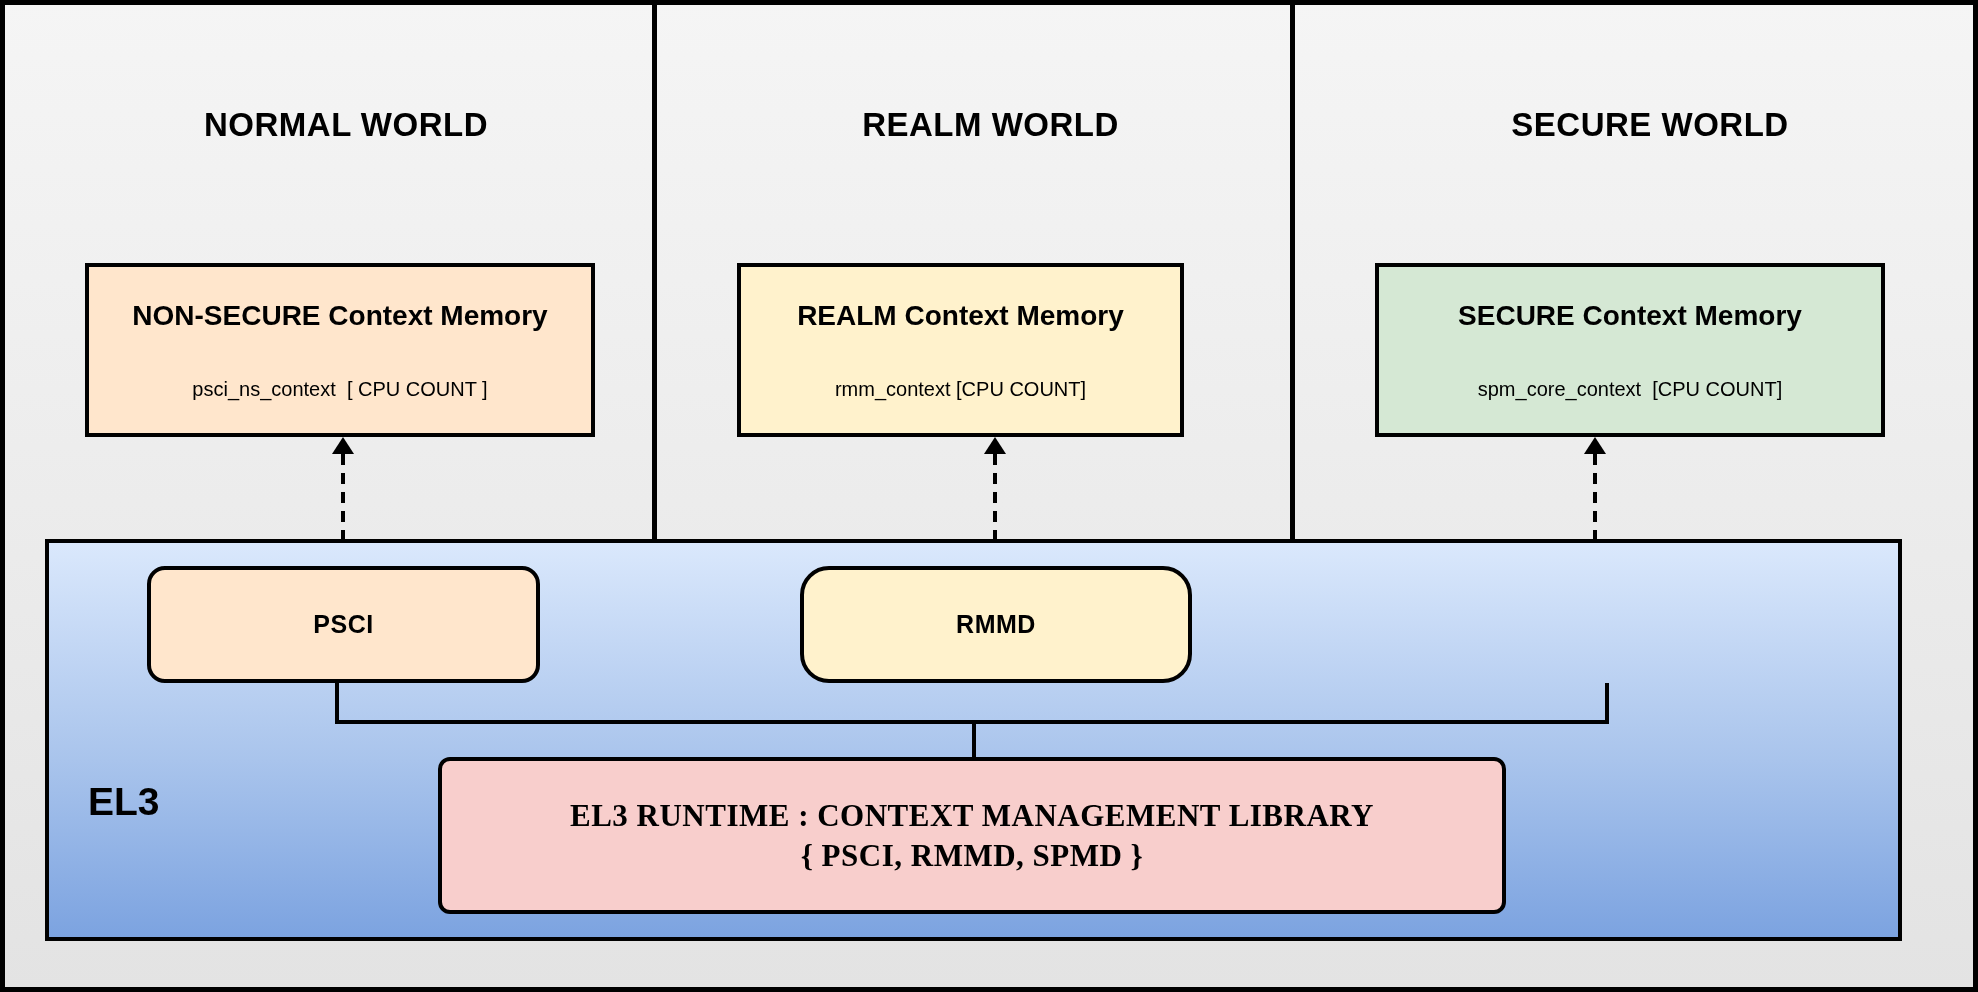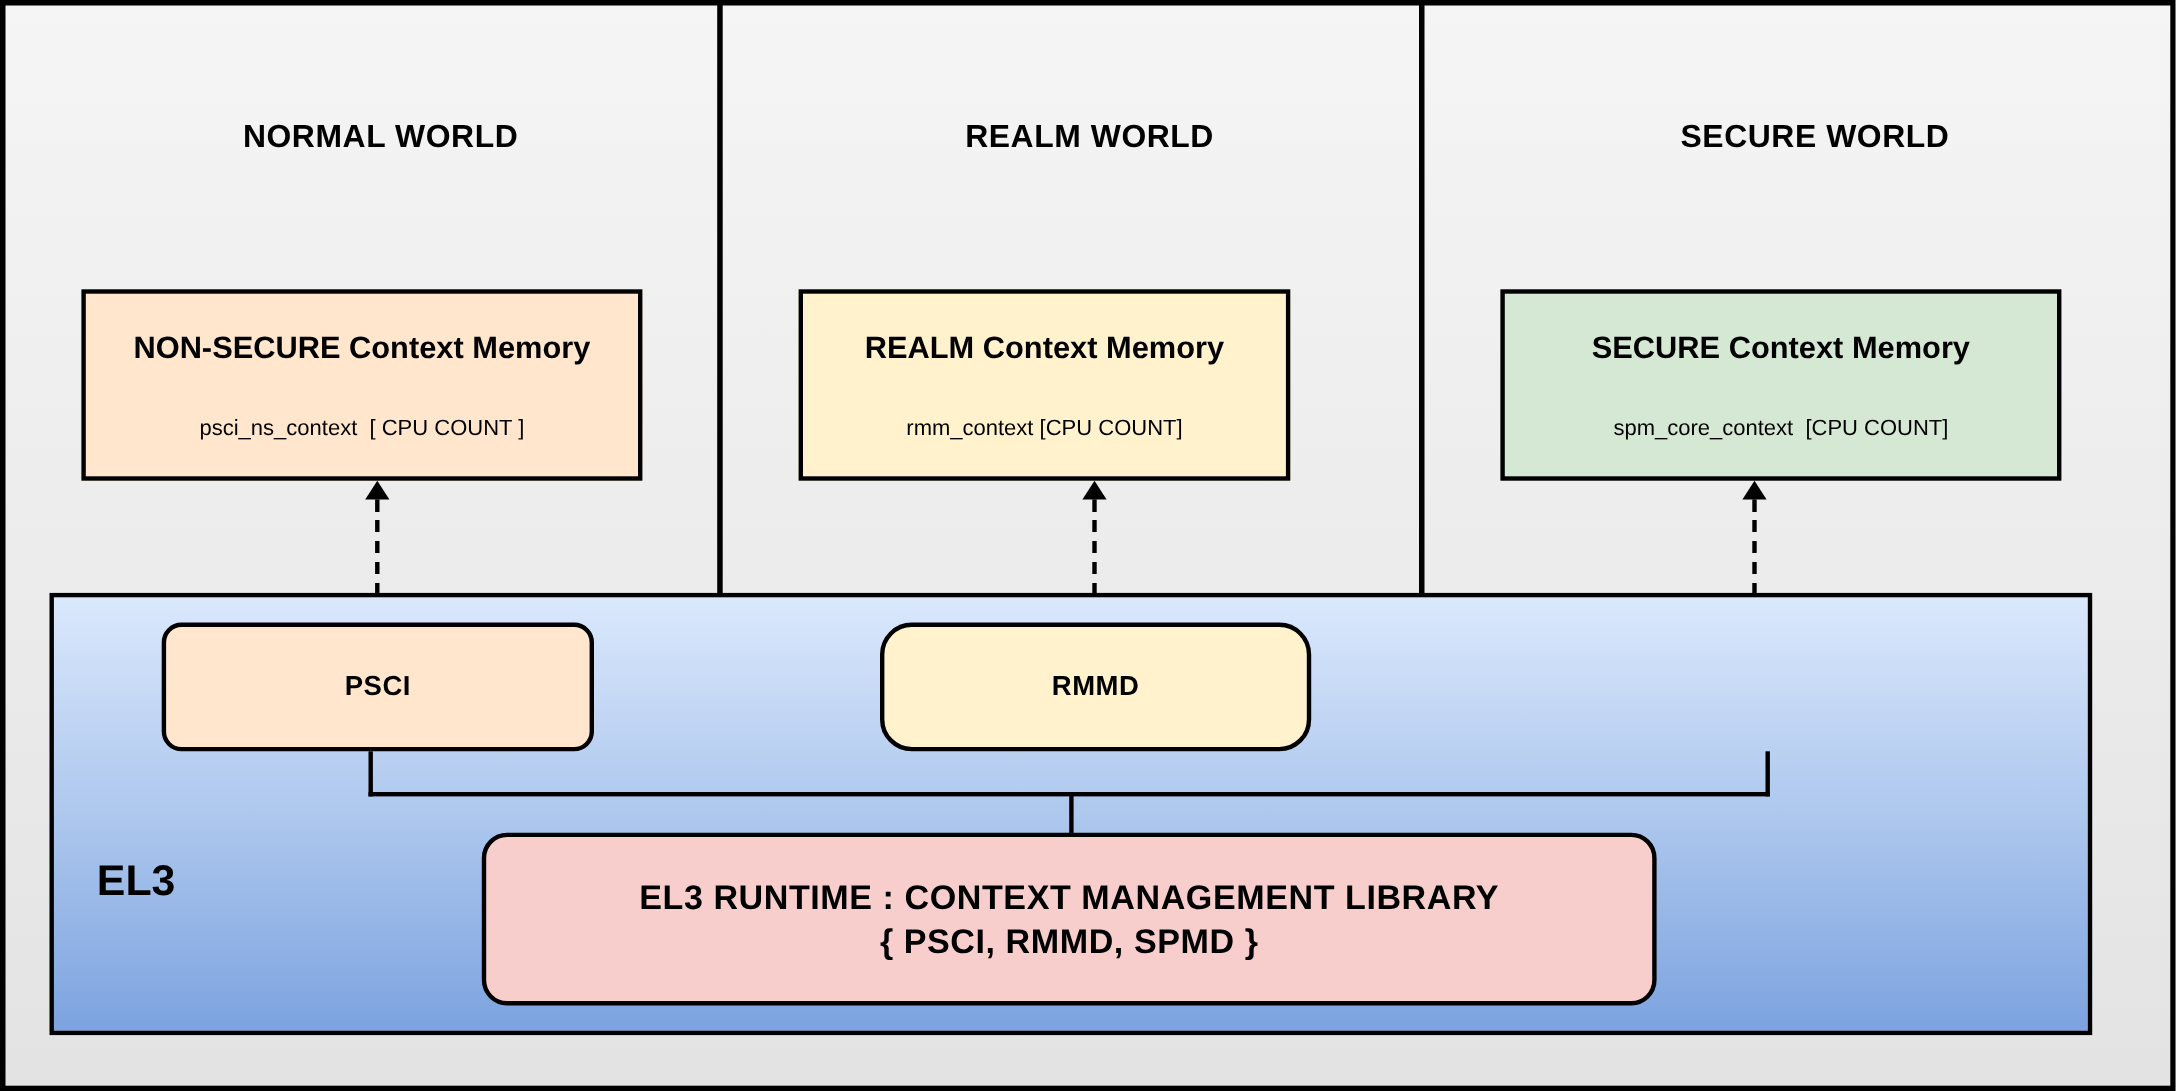--- a/index.html
+++ b/index.html
@@ -13,32 +13,32 @@
     color:#000;
     overflow:hidden;
   }
   .frame{position:absolute;inset:0;border:5px solid #000;pointer-events:none;z-index:50;}
   .divider{position:absolute;top:0;height:542px;width:5px;background:#000;}
   .divider.d1{left:652px;}
   .divider.d2{left:1290px;}
 
   .world-title{
     position:absolute;top:103px;height:44px;
-    font-size:29px;font-weight:bold;text-align:center;line-height:44px;
+    font-size:33px;font-weight:bold;text-align:center;line-height:44px;
     letter-spacing:0.5px;
     padding-left:34px;
   }
   .wt-normal{left:5px;width:648px;}
   .wt-realm{left:657px;width:633px;}
   .wt-secure{left:1295px;width:676px;}
 
   .mem-box{
     position:absolute;top:263px;height:174px;
     border:4px solid #000;
-    display:flex;flex-direction:column;align-items:center;
+    display:flex;flex-direction:column;align-items:center;margin-left:11px;
   }
   .mb-normal{left:74px;width:510px;background:#ffe6cc;}
   .mb-realm{left:726px;width:447px;background:#fff2cc;}
   .mb-secure{left:1364px;width:510px;background:#d5e8d4;}
   .mem-title{margin-top:33px;font-size:28px;font-weight:bold;line-height:32px;white-space:pre;}
   .mem-value{margin-top:41px;font-size:20px;line-height:32px;white-space:pre;}
 
   .arrow{
     position:absolute;top:437px;height:130px;width:24px;
     display:flex;flex-direction:column;align-items:center;
@@ -73,24 +73,25 @@
   .db-spmd{left:1344px;width:409px;background:#d5e8d4;}
 
   .cline{position:absolute;background:#000;}
   .stub-psci{left:286px;top:140px;width:4px;height:41px;}
   .stub-spmd{left:1556px;top:140px;width:4px;height:41px;}
   .hline{left:286px;top:177px;width:1274px;height:4px;}
   .drop{left:923px;top:177px;width:4px;height:41px;}
 
   .runtime-box{
     position:absolute;left:389px;top:214px;width:1068px;height:157px;
-    background:#f8cecc;border:4px solid #000;border-radius:23px;
+    background:#f8cecc;border:4px solid #000;border-radius:12px;
     display:flex;flex-direction:column;align-items:center;justify-content:center;
     font-size:31px;font-weight:bold;line-height:40px;text-align:center;
     letter-spacing:0.5px;
+    font-family:Liberation Serif, serif;
   }
 </style>
 </head>
 <body>
 
 <div class="canvas">
 
   <div class="divider d1"></div>
   <div class="divider d2"></div>
 

